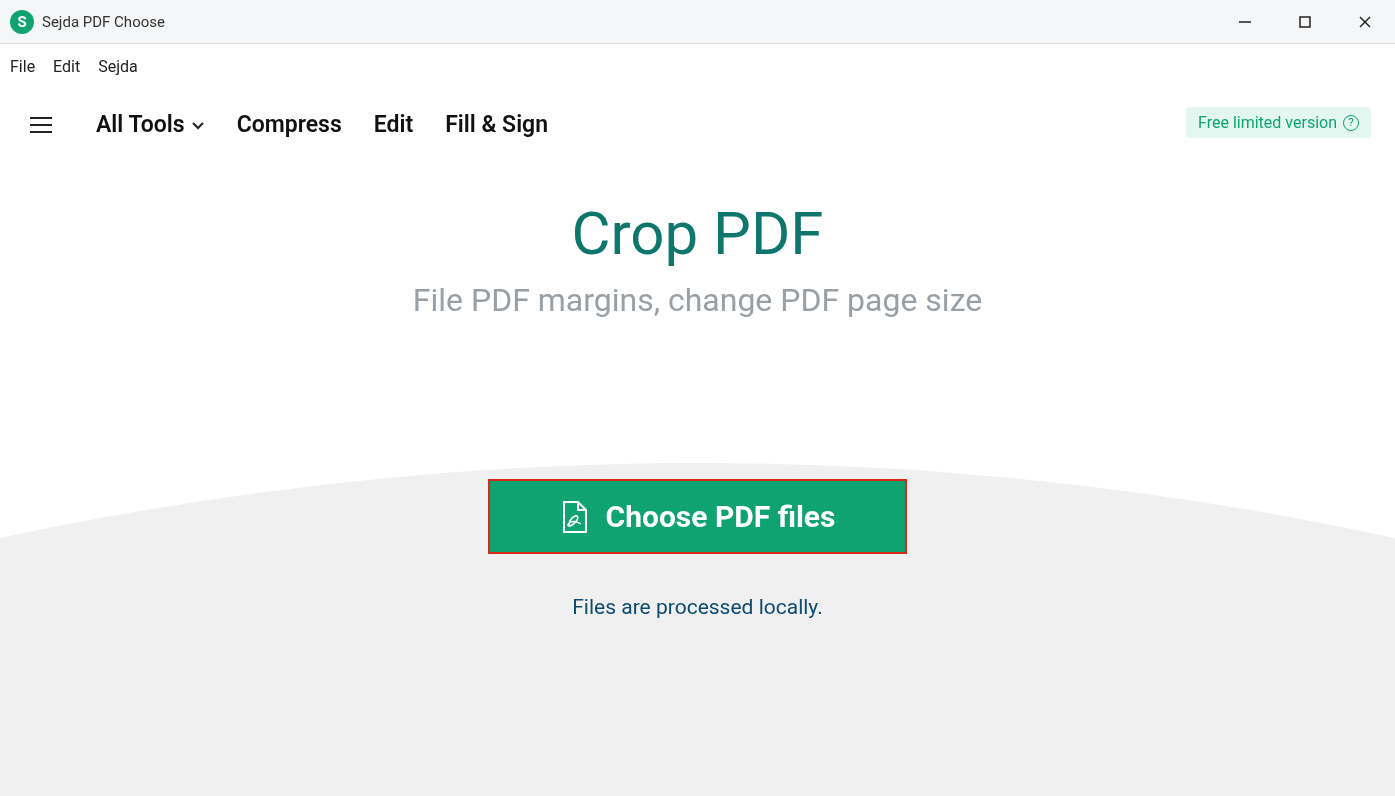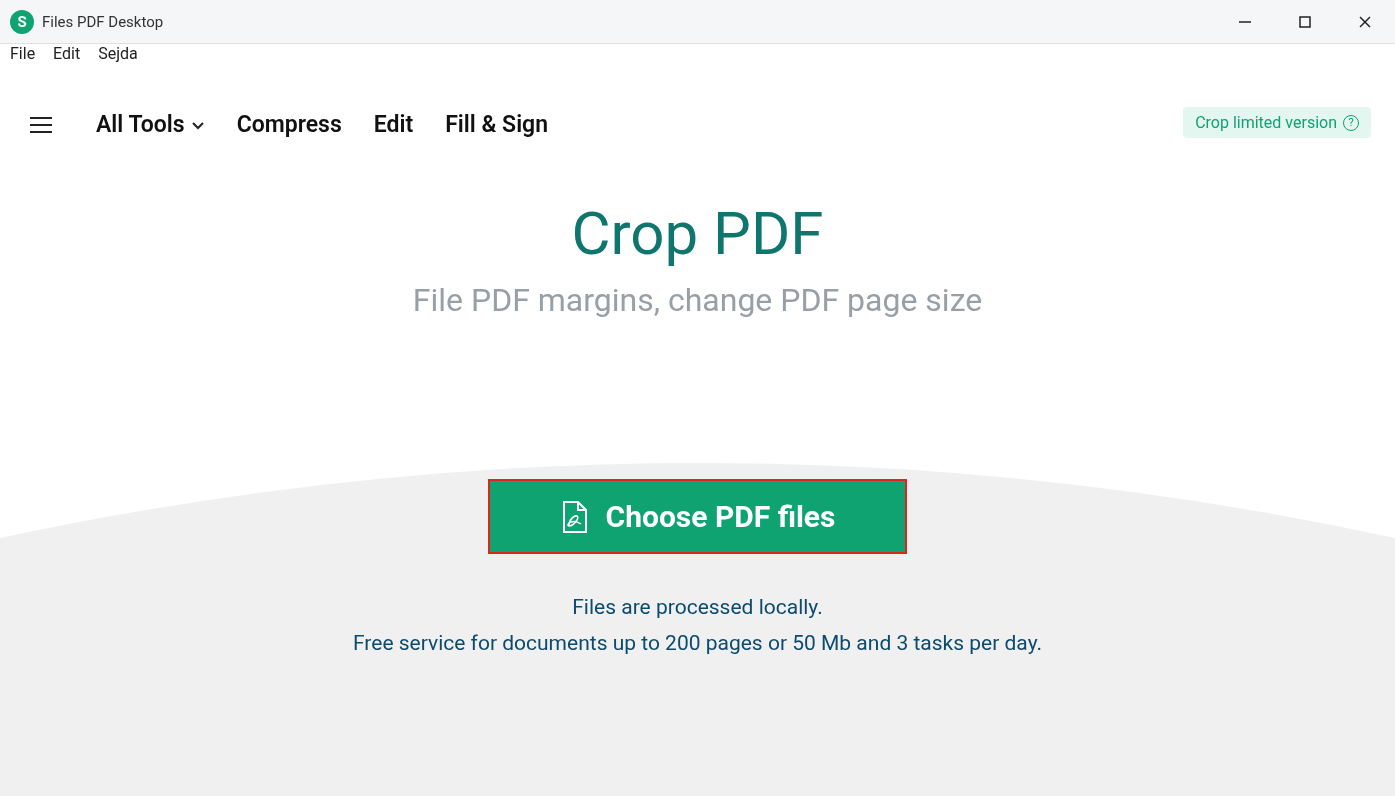--- a/index.html
+++ b/index.html
@@ -53,21 +53,21 @@
       width: 60px;
       height: 100%;
       display: flex;
       align-items: center;
       justify-content: center;
       cursor: pointer;
     }
     .menubar {
       height: 32px;
       display: flex;
-      align-items: flex-start;
+      align-items: flex-end;
       padding-left: 10px;
       gap: 18px;
       font-size: 16px;
       color: #222;
     }
     .menubar-item {
       cursor: pointer;
     }
     .toolbar {
       height: 62px;
@@ -181,21 +181,21 @@
       color: #0c4a6e;
       line-height: 1.7;
     }
   </style>
 </head>
 <body>
 
 <div class="titlebar">
   <div class="titlebar-left">
     <div class="app-icon">S</div>
-    <div class="app-title">Files PDF Desktop</div>
+    <div class="app-title">Sejda PDF Choose</div>
   </div>
   <div class="window-controls">
     <div class="win-btn">
       <svg width="14" height="14" viewBox="0 0 14 14">
           <line x1="1" y1="7" x2="13" y2="7" stroke="#222" stroke-width="1.5"></line>
         </svg>
     </div>
     <div class="win-btn">
       <svg width="14" height="14" viewBox="0 0 14 14">
           <rect x="2" y="2" width="10" height="10" stroke="#222" stroke-width="1.5" fill="none"></rect>
@@ -227,21 +227,21 @@
       <span>All Tools</span>
       <svg class="chevron-down" viewBox="0 0 14 14">
           <polyline points="2,5 7,10 12,5" stroke="#222" stroke-width="2" fill="none"></polyline>
         </svg>
     </div>
     <div class="toolbar-link">Compress</div>
     <div class="toolbar-link">Edit</div>
     <div class="toolbar-link">Fill &amp; Sign</div>
   </div>
   <div class="version-badge">
-    <span>Crop limited version</span>
+    <span>Free limited version</span>
     <span class="help-circle">?</span>
   </div>
 </div>
 
 <div class="main-content">
   <svg class="curve-bg" viewBox="0 0 1395 658" preserveAspectRatio="none">
     <path d="M 0 400 Q 700 250 1395 400 L 1395 658 L 0 658 Z" fill="#f0f0f0"></path>
   </svg>
   <div class="content-inner">
     <h1 class="page-title">Crop PDF</h1>
@@ -249,16 +249,15 @@
     <button class="choose-btn">
       <svg class="pdf-icon" viewBox="0 0 28 34">
         <path d="M 4 2 L 18 2 L 26 10 L 26 32 L 4 32 Z" fill="none" stroke="white" stroke-width="2"></path>
         <path d="M 18 2 L 18 10 L 26 10" fill="none" stroke="white" stroke-width="2"></path>
         <path d="M 9 26 C 9 22 11 18 15 16 M 15 16 C 17 15 19 17 17 20 C 15 23 12 26 9 26 C 7 26 8 23 11 22 C 14 21 18 22 21 24" fill="none" stroke="white" stroke-width="1.5"></path>
       </svg>
       <span>Choose PDF files</span>
     </button>
     <div class="info-text">
       <div>Files are processed locally.</div>
-      <div>Free service for documents up to 200 pages or 50 Mb and 3 tasks per day.</div>
     </div>
   </div>
 </div>
 
 </body></html>

